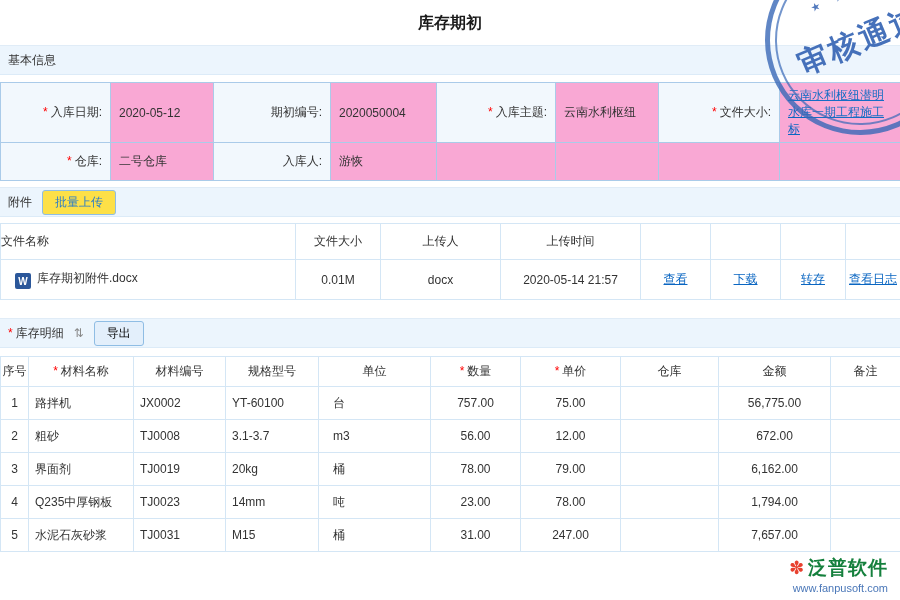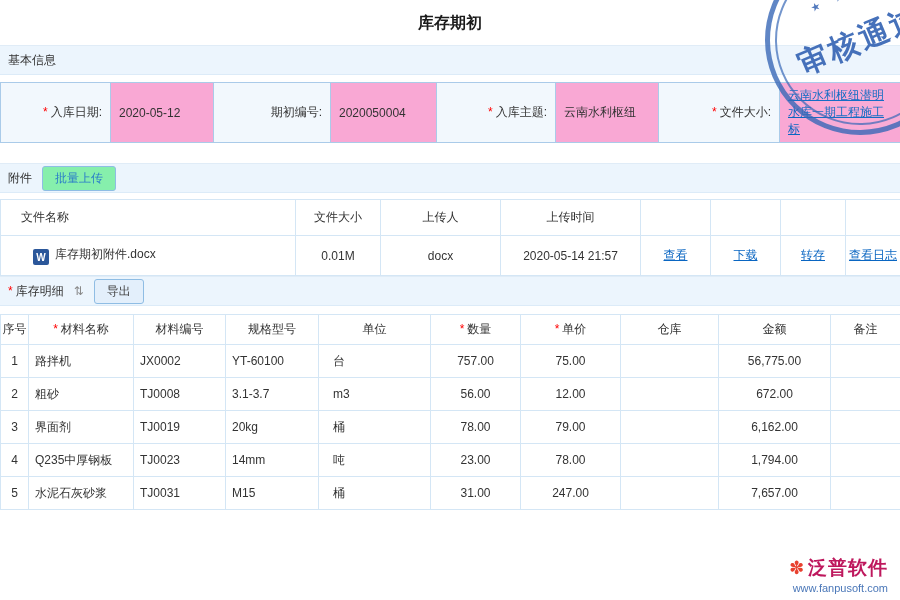--- a/index.html
+++ b/index.html
@@ -2,54 +2,54 @@
 <html><head>
 <meta charset="utf-8">
 <style>
   *{box-sizing:border-box;margin:0;padding:0}
   html,body{width:900px;height:600px}
   body{position:relative;overflow:hidden;background:#fff;font-family:"Liberation Sans","DejaVu Sans",sans-serif;font-size:12px;color:#333}
   .page-title{text-align:center;font-size:16px;font-weight:bold;color:#1a1a1a;padding:13px 0 11px}
   .section-bar{background:#ecf5fd;border-top:1px solid #e0ecf7;border-bottom:1px solid #dcebf8;height:30px;display:flex;align-items:center;padding:0 8px;gap:10px}
   .section-title{color:#333;white-space:nowrap}
   .req{color:#f00;margin-right:3px}
-  .btn{display:inline-flex;align-items:center;justify-content:center;background:#86efac;border:1px solid #8fbde4;border-radius:3px;padding:3px 12px;font-size:12px;cursor:pointer;white-space:nowrap}
+  .btn{display:inline-flex;align-items:center;justify-content:center;background:#fde047;border:1px solid #8fbde4;border-radius:3px;padding:3px 12px;font-size:12px;cursor:pointer;white-space:nowrap}
   .btn-upload{color:#2a7cc9}
-  .btn-export{color:#404040;background:#e3effb}
+  .btn-export{color:#000000;background:#e3effb}
   .sort-icon{color:#888;font-size:12px;cursor:pointer}
   table{border-collapse:collapse;table-layout:fixed;width:900px}
   .form-table{margin-top:7px}
   .form-table td{border:1px solid #aacbe9;padding:4px 8px;overflow:hidden;vertical-align:middle}
   .form-table td.lbl{background:#f2f8fd;text-align:right}
   .form-table td.val{background:#f9a8d4;text-align:left}
   .r1 td{height:52px}
   .r2 td{height:38px}
   .r3 td{height:40px}
   a.link{color:#0a66c2;text-decoration:underline;cursor:pointer}
   .att-table{margin-top:6px}
   .att-table th,.att-table td{border:1px solid #d4e6f5;font-weight:normal;overflow:hidden;white-space:nowrap;color:#333}
   .att-table th{height:36px;text-align:center}
   .att-table td{height:40px;text-align:center}
-  .att-table .file-h{text-align:left;padding-left:20px}
-  .att-table .file-c{text-align:left;padding-left:32px}
+  .att-table .file-h{text-align:left;}
+  .att-table .file-c{text-align:left;padding-left:14px}
   .word-icon{display:inline-flex;width:16px;height:16px;background:#2b579a;color:#fff;border-radius:2px;font-size:10px;font-weight:bold;align-items:center;justify-content:center;margin-right:6px;vertical-align:-3px}
   .detail-table{margin-top:8px}
   .detail-table th,.detail-table td{border:1px solid #d4e6f5;font-weight:normal;overflow:hidden;white-space:nowrap;color:#333}
   .detail-table th{height:30px;text-align:center}
   .detail-table td{height:33px;text-align:center}
   .detail-table .c-left{text-align:left;padding-left:6px}
   .detail-table .c-unit{text-align:left;padding-left:14px}
   .stamp{position:absolute;top:-55px;right:-55px;width:190px;height:190px;border:5px solid rgba(56,104,182,.8);border-radius:50%;transform:rotate(-23deg);display:flex;align-items:center;justify-content:center;pointer-events:none;z-index:50;background:rgba(255,255,255,.05)}
   .stamp::before{content:"";position:absolute;inset:5px;border:2px solid rgba(56,104,182,.7);border-radius:50%}
   .stamp-text{color:rgba(50,98,178,.9);font-size:30px;font-weight:bold;letter-spacing:3px;white-space:nowrap}
   .stamp-stars{position:absolute;top:36px;left:0;right:0;text-align:center;color:rgba(50,98,178,.85);font-size:11px;letter-spacing:6px}
   .brand{position:absolute;right:8px;bottom:4px;text-align:right;z-index:40;background:rgba(255,255,255,.85);padding:2px 4px}
   .brand-row{display:flex;align-items:center;justify-content:flex-end;gap:4px}
   .brand-icon{color:#e8412f;font-size:18px}
-  .brand-name{color:#be185d;font-size:19px;font-weight:bold;letter-spacing:1px}
+  .brand-name{color:#15803d;font-size:19px;font-weight:bold;letter-spacing:1px}
   .brand-url{color:#4a77b8;font-size:11px;margin-top:1px}
 </style>
 </head>
 <body>
 
 <div class="stamp">
   <span class="stamp-stars">★ ★ ★</span>
   <span class="stamp-text">审核通过</span>
 </div>
 
@@ -74,24 +74,34 @@
       <tr class="r1">
     <td class="lbl"><span class="req">*</span><span>入库日期:</span></td>
     <td class="val">2020-05-12</td>
     <td class="lbl"><span>期初编号:</span></td>
     <td class="val">2020050004</td>
     <td class="lbl"><span class="req">*</span><span>入库主题:</span></td>
     <td class="val">云南水利枢纽</td>
     <td class="lbl"><span class="req">*</span><span>文件大小:</span></td>
     <td class="val"><a class="link">云南水利枢纽潜明水库一期工程施工标</a></td>
   </tr>
+  <tr class="r2">
+    <td class="lbl"><span class="req">*</span><span>仓库:</span></td>
+    <td class="val">二号仓库</td>
+    <td class="lbl"><span>入库人:</span></td>
+    <td class="val">游恢</td>
+    <td class="val"></td>
+    <td class="val"></td>
+    <td class="val"></td>
+    <td class="val"></td>
+  </tr>
 </tbody>
   </table>
 
-<div class="section-bar" style="margin-top:20px">
+<div class="section-bar" style="margin-top:6px">
   <span class="section-title">附件</span>
   <button class="btn btn-upload">批量上传</button>
 </div>
 
 <table class="att-table">
   <colgroup>
     <col style="width:295px">
       <col style="width:85px">
       <col style="width:120px">
       <col style="width:140px">
@@ -117,21 +127,21 @@
     <td>docx</td>
     <td>2020-05-14 21:57</td>
     <td><a class="link">查看</a></td>
     <td><a class="link">下载</a></td>
     <td><a class="link">转存</a></td>
     <td><a class="link">查看日志</a></td>
   </tr>
 </tbody>
   </table>
 
-<div class="section-bar" style="">
+<div class="section-bar" style="margin-top:18px">
   <span class="section-title"><span class="req">*</span><span>库存明细</span></span>
   <span class="sort-icon">⇅</span>
   <button class="btn btn-export">导出</button>
 </div>
 
 <table class="detail-table">
   <colgroup>
     <col style="width:28px">
       <col style="width:105px">
       <col style="width:92px">

